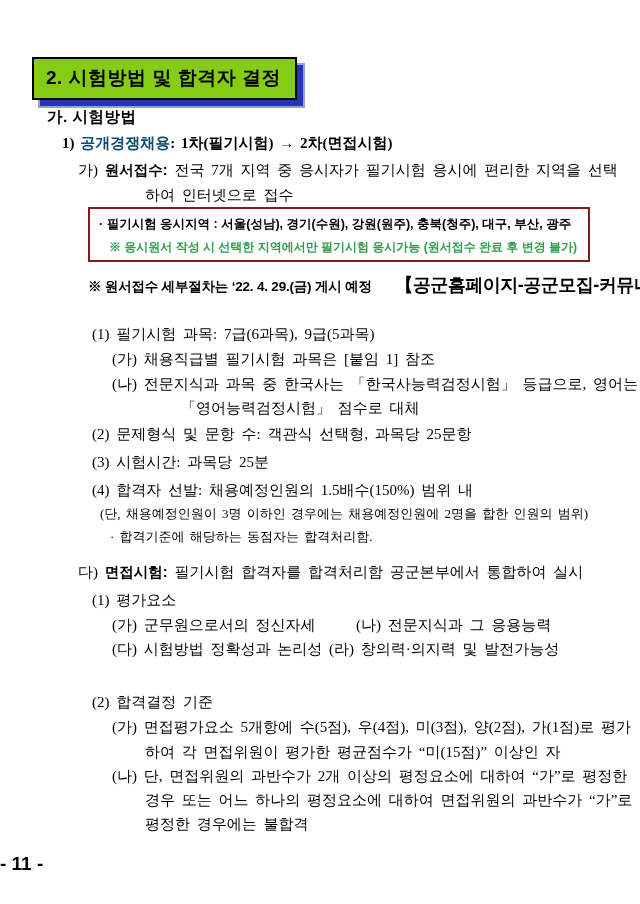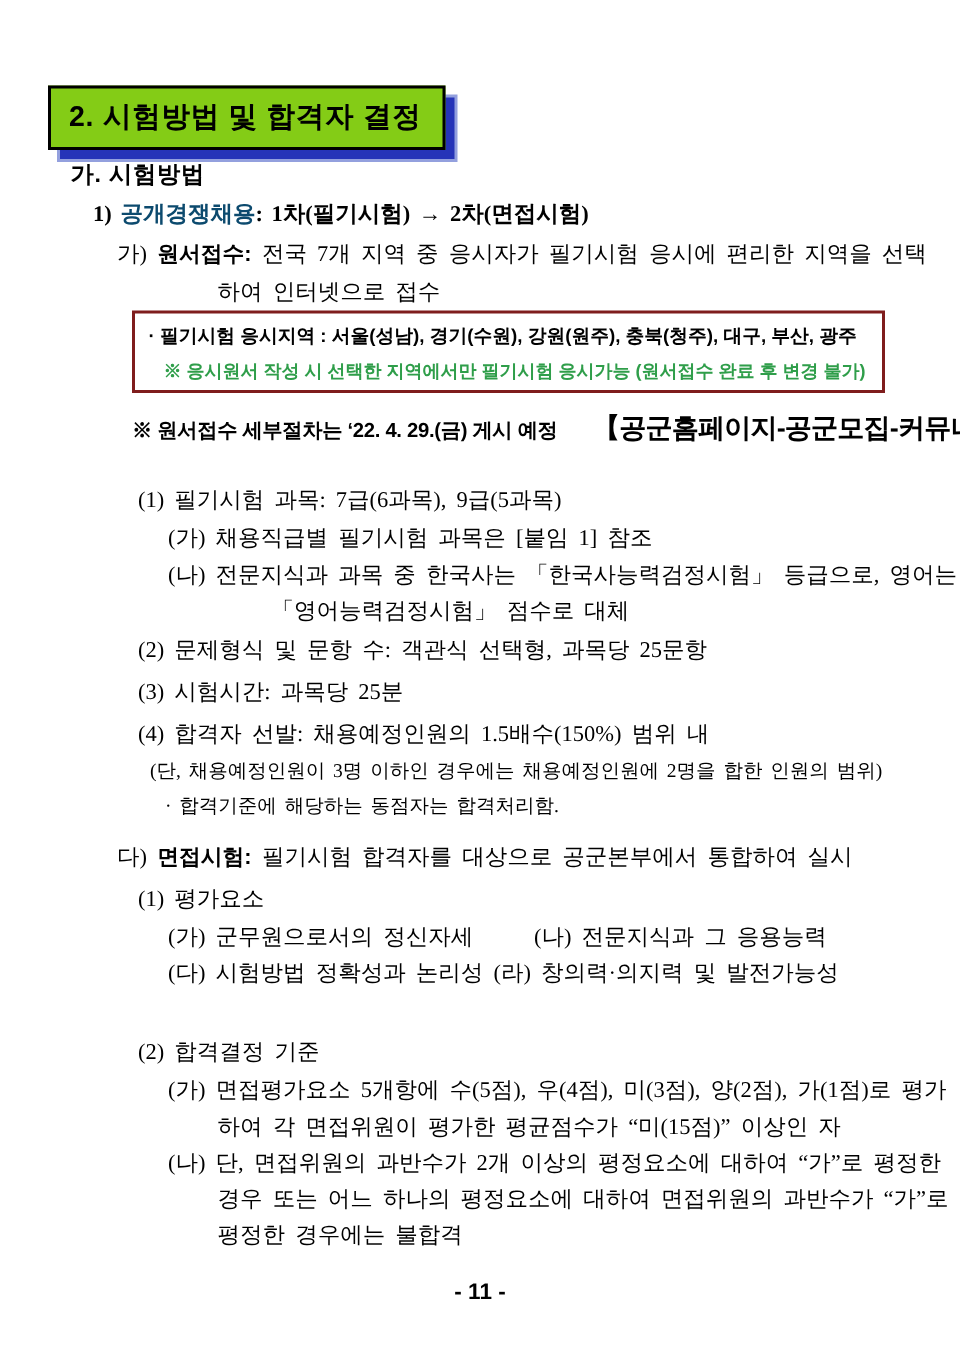--- a/index.html
+++ b/index.html
@@ -70,24 +70,23 @@
   .notice { left: 88px; top: 275px; font-size: 13.5px; letter-spacing: -0.2px; }
   .notice .bracket { font-size: 18px; letter-spacing: -0.5px; margin-left: 20px; }
   
   .small { font-size: 13px; word-spacing: 2px; }
   .tiny-bullet { font-size: 13px; word-spacing: 2px; }
   
   .page-num {
     position: absolute;
     left: 0; top: 853px;
     width: 100%;
-    text-align: center;
     font-family: "Liberation Sans", sans-serif;
     font-weight: bold;
-    font-size: 15px;
+    font-size: 19px;
   }
 </style>
 </head>
 <body>
 
 <div class="page">
 
   <div class="title-box"><span>2. 시험방법 및 합격자 결정</span></div>
 
   <div class="line gothic h-section">가. 시험방법</div>
@@ -108,21 +107,21 @@
   <div class="line body" style="left:92px; top:326px;">(1) 필기시험 과목: 7급(6과목), 9급(5과목)</div>
   <div class="line body" style="left:112px; top:351px;">(가) 채용직급별 필기시험 과목은 [붙임 1] 참조</div>
   <div class="line body" style="left:112px; top:376px;">(나) 전문지식과 과목 중 한국사는 「한국사능력검정시험」 등급으로, 영어는</div>
   <div class="line body" style="left:145px; top:400px;margin-left:36px;">「영어능력검정시험」 점수로 대체</div>
   <div class="line body" style="left:92px; top:426px;">(2) 문제형식 및 문항 수: 객관식 선택형, 과목당 25문항</div>
   <div class="line body" style="left:92px; top:454px;">(3) 시험시간: 과목당 25분</div>
   <div class="line body" style="left:92px; top:482px;">(4) 합격자 선발: 채용예정인원의 1.5배수(150%) 범위 내</div>
   <div class="line small" style="left:100px; top:507px;">(단, 채용예정인원이 3명 이하인 경우에는 채용예정인원에 2명을 합한 인원의 범위)</div>
   <div class="line tiny-bullet" style="left:110px; top:530px;">· 합격기준에 해당하는 동점자는 합격처리함.</div>
 
-  <div class="line body" style="left:78px; top:564px;"><span class="num-serif">다) </span><span class="kw-gothic">면접시험: </span><span>필기시험 합격자를 대상으로 공군본부에서 통합하여 실시</span></div>
+  <div class="line body" style="left:78px; top:564px;"><span class="num-serif">다) </span><span class="kw-gothic">면접시험: </span><span>필기시험 합격자를 합격처리함 공군본부에서 통합하여 실시</span></div>
 
   <div class="line body" style="left:92px; top:592px;">(1) 평가요소</div>
   <div class="line body" style="left:112px; top:617px;">(가) 군무원으로서의 정신자세      (나) 전문지식과 그 응용능력</div>
   <div class="line body" style="left:112px; top:641px;">(다) 시험방법 정확성과 논리성 (라) 창의력·의지력 및 발전가능성</div>
 
   <div class="line body" style="left:92px; top:694px;">(2) 합격결정 기준</div>
   <div class="line body" style="left:112px; top:719px;">(가) 면접평가요소 5개항에 수(5점), 우(4점), 미(3점), 양(2점), 가(1점)로 평가</div>
   <div class="line body" style="left:145px; top:744px;">하여 각 면접위원이 평가한 평균점수가 “미(15점)” 이상인 자</div>
   <div class="line body" style="left:112px; top:768px;">(나) 단, 면접위원의 과반수가 2개 이상의 평정요소에 대하여 “가”로 평정한</div>
   <div class="line body" style="left:145px; top:792px;">경우 또는 어느 하나의 평정요소에 대하여 면접위원의 과반수가 “가”로</div>

